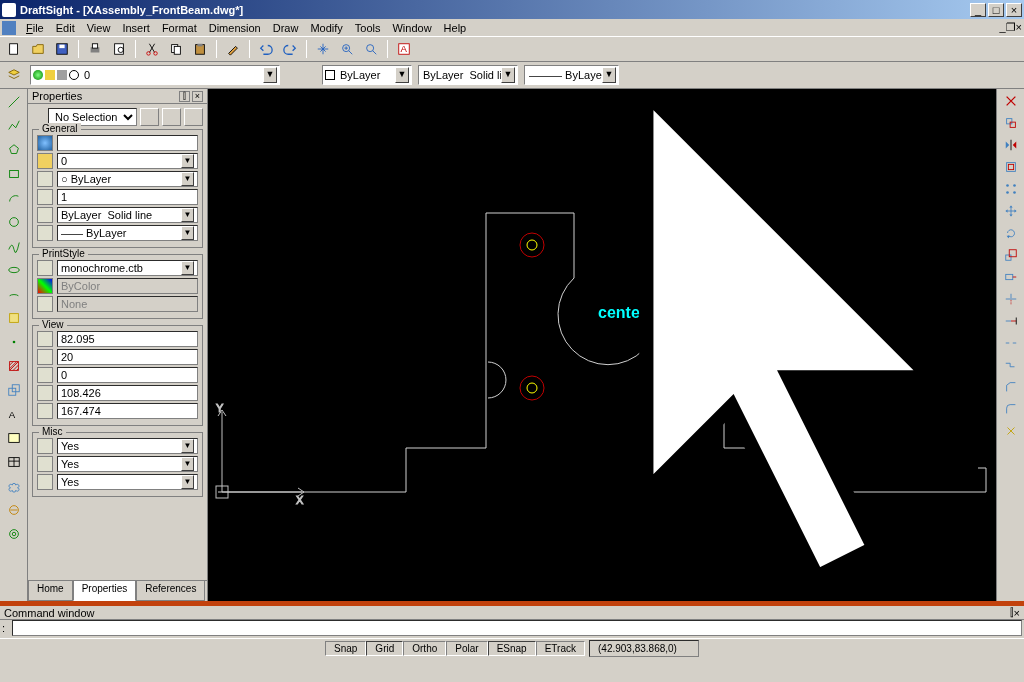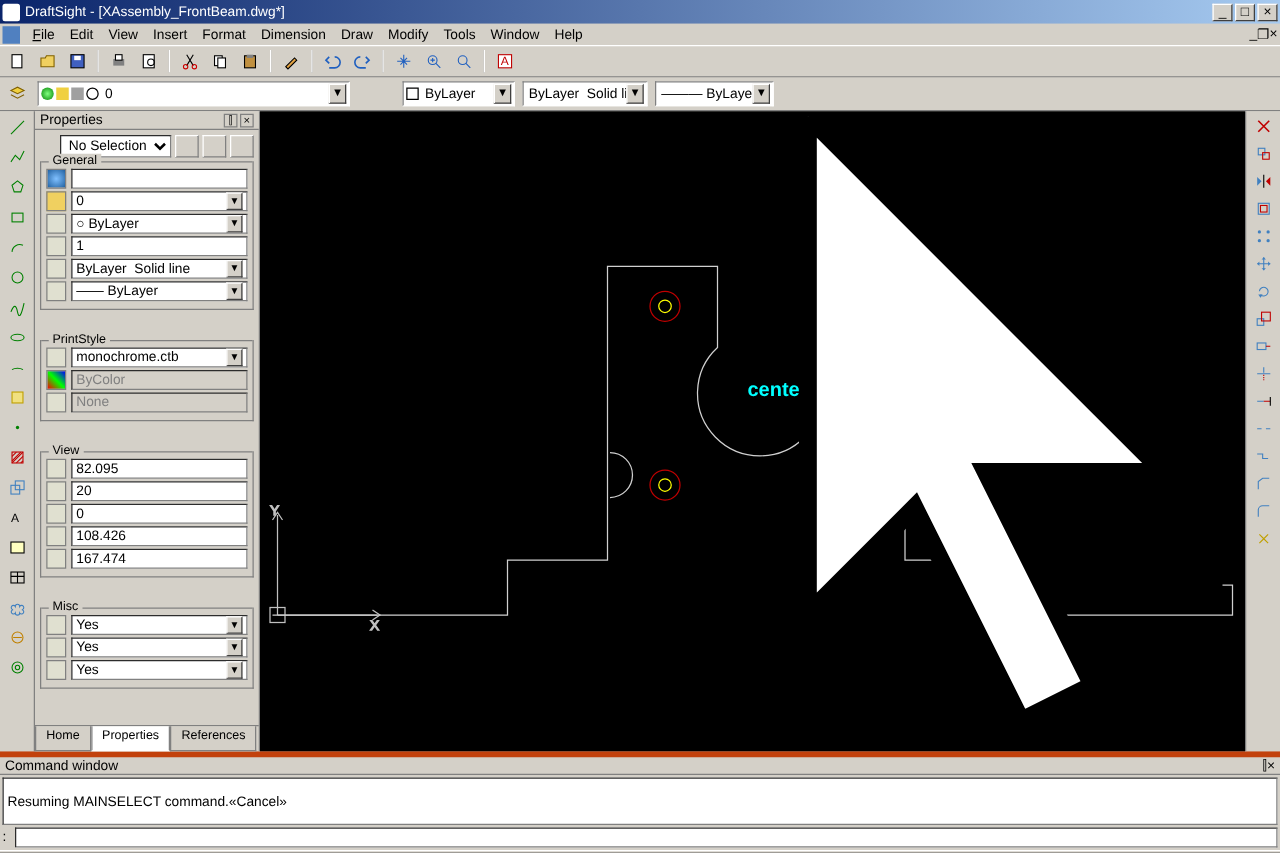--- a/index.html
+++ b/index.html
@@ -1,20 +1,20 @@
 <!DOCTYPE html>
 <html><head>
 <meta charset="utf-8">
 <style>
 * { box-sizing: border-box; margin: 0; padding: 0; font-family: Tahoma, Arial, sans-serif; font-size: 11px; }
 body { width: 1024px; height: 682px; background: #d4d0c8; overflow: hidden; position: relative; }
 
 .titlebar { height: 19px; background: linear-gradient(to right, #0a246a, #a6caf0); color: #fff; display: flex; align-items: center; padding: 0 2px; }
 .titlebar .app-icon { width: 14px; height: 14px; background: #fff; border-radius: 2px; margin-right: 4px; }
-.titlebar .title { flex: 1; font-weight: normal; }
+.titlebar .title { flex: 1; font-weight: bold; }
 .titlebar .wbtn { width: 16px; height: 14px; background: #d4d0c8; border: 1px solid #fff; border-right-color:#404040; border-bottom-color:#404040; margin-left: 2px; text-align: center; line-height: 12px; color:#000; }
 
 .menubar { height: 17px; background: #d4d0c8; display: flex; align-items: center; padding-left: 2px; position: relative; }
 .menubar .mdi-icon { width: 14px; height: 14px; background: #5080c0; margin-right: 4px; }
 .menubar .menu-item { padding: 0 6px; cursor: default; }
 .menubar .mdi-controls { position: absolute; right: 2px; display: flex; }
 
 .toolbar { height: 26px; background: #d4d0c8; border-top: 1px solid #fff; border-bottom: 1px solid #808080; display: flex; align-items: center; padding: 0 4px; gap: 4px; }
 .tbtn { width: 20px; height: 20px; border: 1px solid #d4d0c8; display: flex; align-items: center; justify-content: center; cursor: pointer; }
 .tbtn svg { width: 14px; height: 14px; }
@@ -30,21 +30,21 @@
 .left-tools .tbtn { width: 22px; height: 22px; }
 
 .prop-panel { width: 180px; background: #d4d0c8; border-right: 1px solid #808080; display: flex; flex-direction: column; }
 .prop-header { height: 15px; background: #d4d0c8; border-bottom: 1px solid #808080; display: flex; align-items: center; padding: 0 4px; font-size: 10px; }
 .prop-header .sp { flex: 1; }
 .prop-header .hbtn { width: 11px; height: 11px; border: 1px solid #808080; margin-left: 2px; text-align: center; line-height: 9px; font-size: 9px; cursor: pointer; }
 .prop-body { flex: 1; padding: 4px; overflow-y: auto; }
 .prop-row { display: flex; align-items: center; margin-bottom: 3px; gap: 3px; margin-left: 16px; }
 .prop-row .combo { flex: 1; height: 18px; background: #fff; border: 1px inset #808080; display: flex; align-items: center; padding: 0 2px; }
 .prop-row .small-btn { width: 22px; height: 18px; border: 1px solid #fff; border-right-color:#808080; border-bottom-color:#808080; }
-.prop-group { border: 1px solid #808080; border-top: none; margin-bottom: 24px; padding: 6px 4px 4px; position: relative; }
+.prop-group { border: 1px solid #808080; border-top: none; margin-bottom: 6px; padding: 6px 4px 4px; position: relative; }
 .prop-group .grp-title { position: absolute; top: -6px; left: 6px; background: #d4d0c8; padding: 0 3px; font-size: 10px; }
 .prop-group::before { content:''; position:absolute; top:0; left:0; right:0; border-top:1px solid #808080; }
 .prop-field { display:flex; align-items:center; gap:4px; margin-bottom:2px; }
 .prop-field .ficon { width:16px; height:16px; border:1px solid #808080; background:#e0e0d0; }
 .prop-field .finput { flex:1; height:16px; background:#fff; border:1px inset #808080; display:flex; align-items:center; padding:0 3px; }
 .prop-field .finput.dd2 { justify-content: space-between; }
 .prop-field .finput.disabled { background:#d4d0c8; color:#808080; }
 .prop-field .farrow { width:13px; height:14px; background:#d4d0c8; border:1px solid #fff; border-right-color:#404040; border-bottom-color:#404040; font-size:8px; text-align:center; line-height:12px; }
 
 .prop-tabs { height: 21px; display:flex; border-top:1px solid #808080; }
@@ -637,24 +637,20 @@
   </div>
 </div>
 
 <div class="cmd-window">
   <div class="cmd-header">
     <span>Command window</span>
     <span class="sp"></span>
     <span class="hbtn">⫿</span>
     <span class="hbtn">×</span>
   </div>
-  <div class="cmd-body">
-    <div class="cmd-line" style="color:#999">&nbsp;</div>
-    <div class="cmd-line">Resuming MAINSELECT command.«Cancel»</div>
-  </div>
   <div class="cmd-input-row">
     <span class="cmd-prompt">:</span>
     <div class="cmd-input"></div>
   </div>
 </div>
 
 <div class="statusbar">
   <div class="stat-btn">Snap</div>
   <div class="stat-btn on">Grid</div>
   <div class="stat-btn">Ortho</div>

